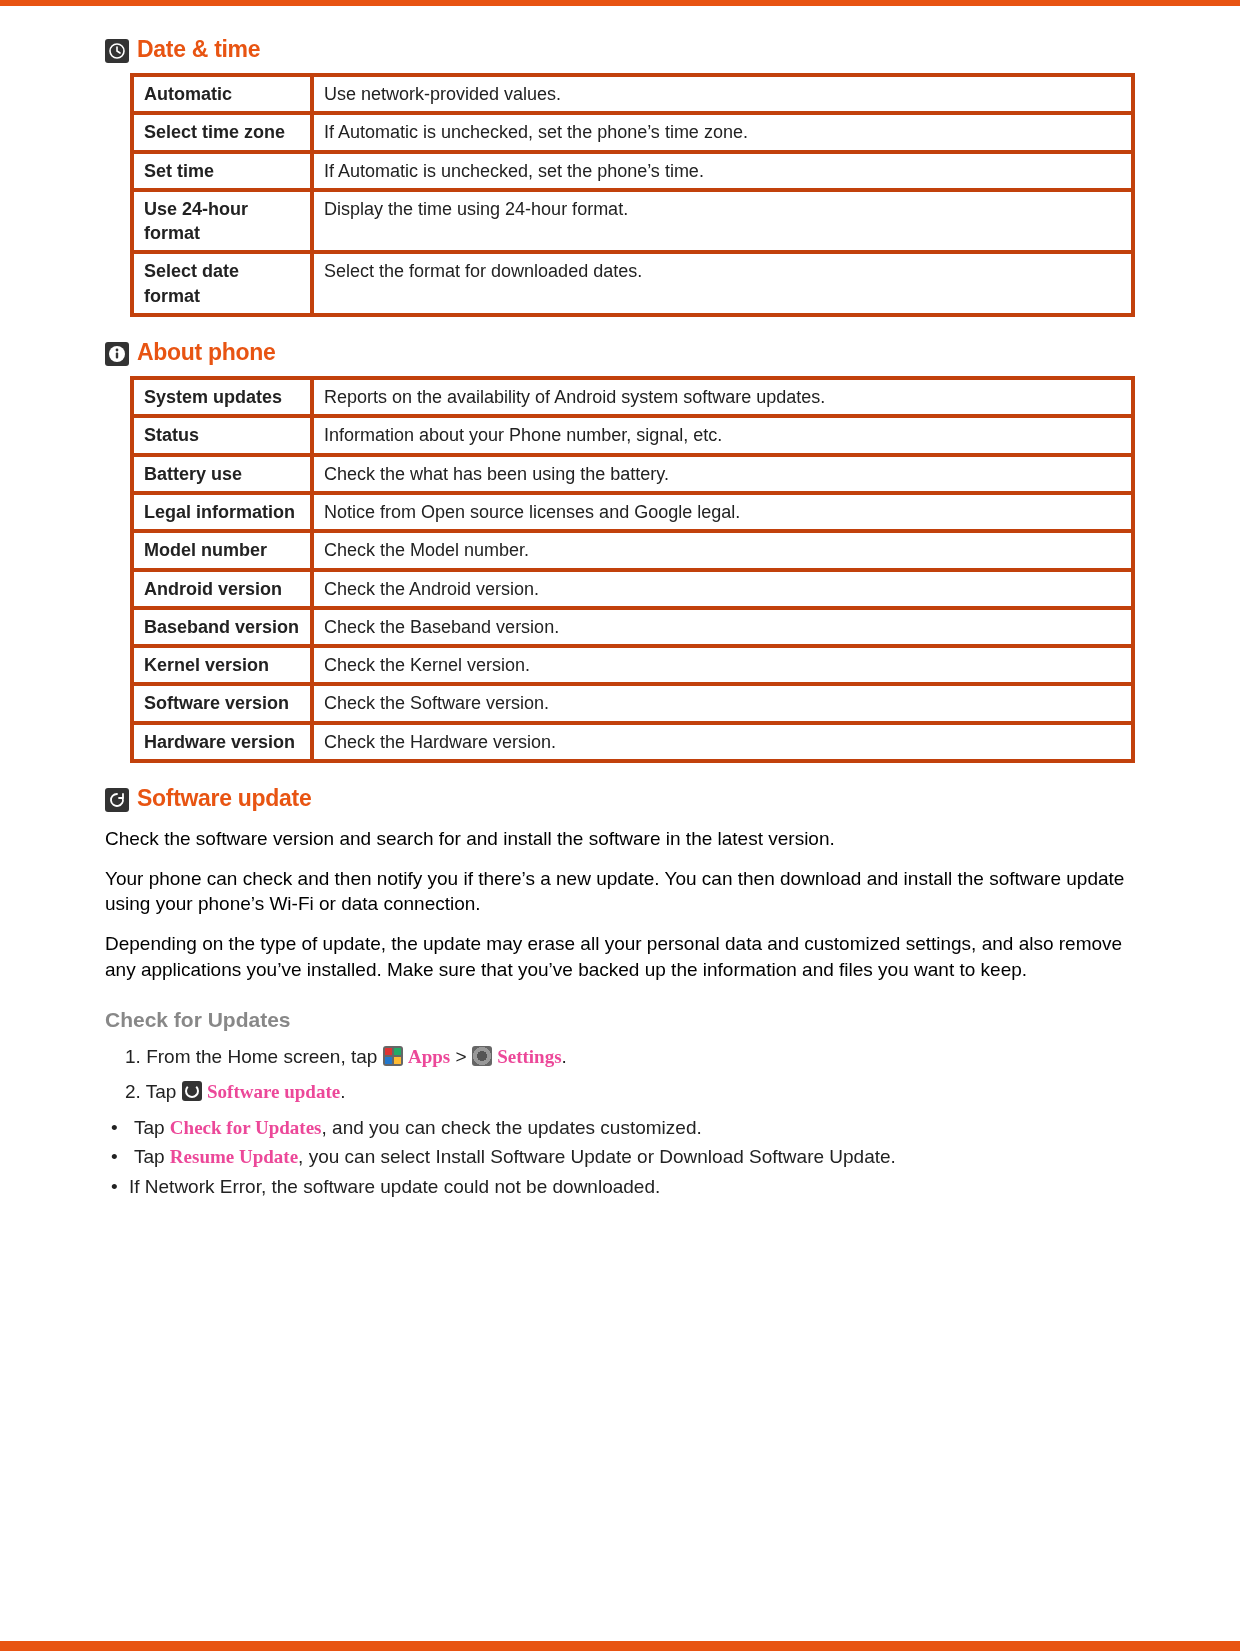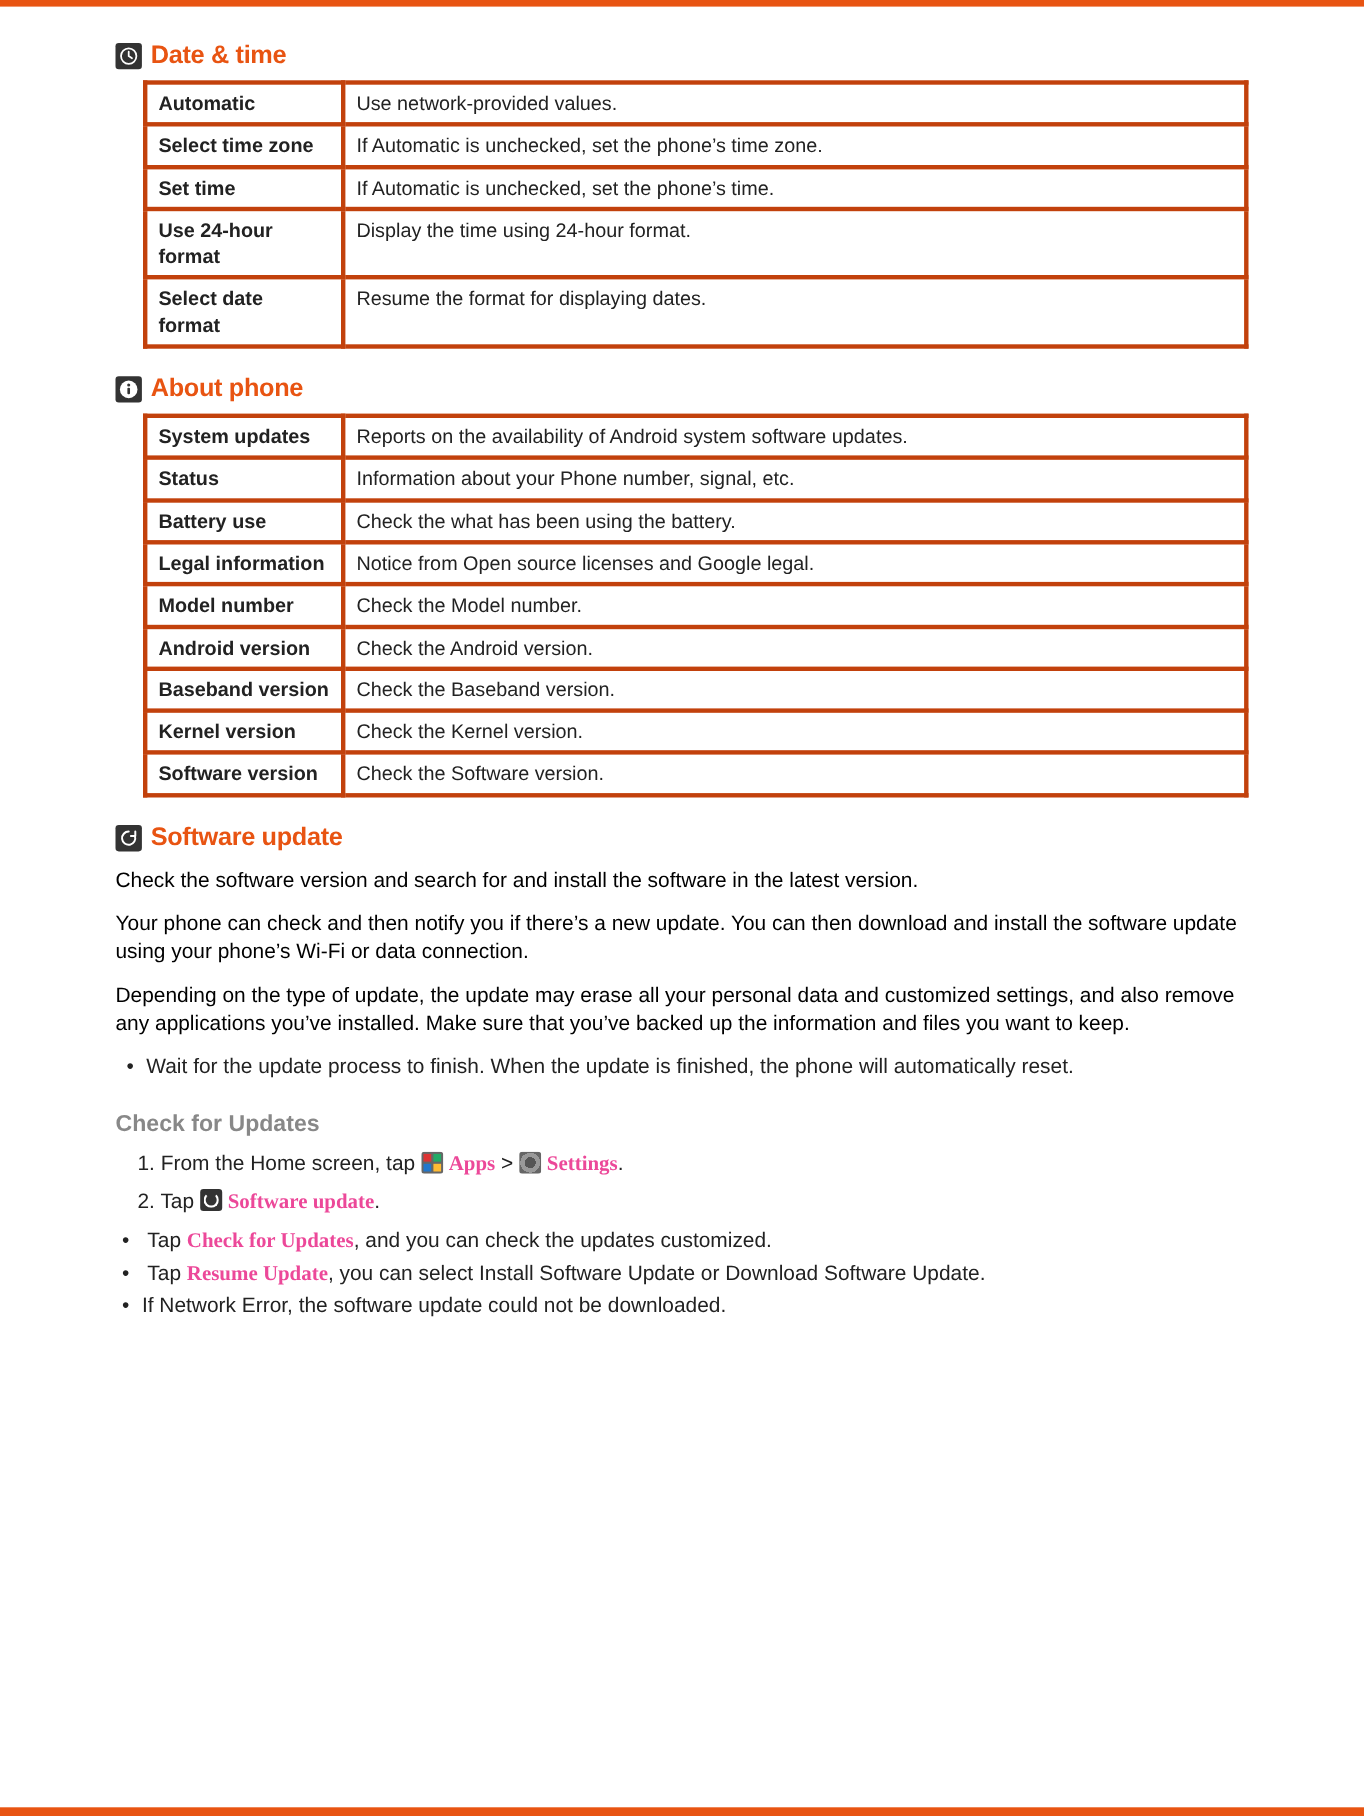--- a/index.html
+++ b/index.html
@@ -173,21 +173,21 @@
         <tr>
           <td>Set time</td>
           <td>If Automatic is unchecked, set the phone’s time.</td>
         </tr>
         <tr>
           <td>Use 24-hour format</td>
           <td>Display the time using 24-hour format.</td>
         </tr>
         <tr>
           <td>Select date format</td>
-          <td>Resume the format for displaying dates.</td>
+          <td>Select the format for downloaded dates.</td>
         </tr>
       </tbody>
   </table>
 
   <div class="section-header">
     <span class="hicon">
       <svg width="18" height="18" viewBox="0 0 18 18">
         <circle cx="9" cy="9" r="8" fill="#fff"></circle>
         <circle cx="9" cy="5" r="1.4" fill="#333"></circle>
         <rect x="7.8" y="7.5" width="2.4" height="6" rx="1" fill="#333"></rect>
@@ -226,40 +226,41 @@
           <td>Check the Baseband version.</td>
         </tr>
         <tr>
           <td>Kernel version</td>
           <td>Check the Kernel version.</td>
         </tr>
         <tr>
           <td>Software version</td>
           <td>Check the Software version.</td>
         </tr>
+        <tr>
+          <td>Hardware version</td>
+          <td>Check the Hardware version.</td>
+        </tr>
       </tbody>
   </table>
 
   <div class="section-header">
     <span class="hicon">
       <svg width="18" height="18" viewBox="0 0 18 18">
         <path d="M9 3a6 6 0 1 0 5.7 4.2" fill="none" stroke="#fff" stroke-width="1.8" stroke-linecap="round"></path>
         <path d="M15 3v4h-4" fill="none" stroke="#fff" stroke-width="1.8" stroke-linecap="round" stroke-linejoin="round"></path>
       </svg>
     </span>
     <span class="section-title">Software update</span>
   </div>
 
   <p class="body">Check the software version and search for and install the software in the latest version.</p>
   <p class="body">Your phone can check and then notify you if there’s a new update. You can then download and install the software update using your phone’s Wi-Fi or data connection.</p>
   <p class="body">Depending on the type of update, the update may erase all your personal data and customized settings, and also remove any applications you’ve installed. Make sure that you’ve backed up the information and files you want to keep.</p>
 
-  <ul class="bul">
-    <li>Wait for the update process to finish. When the update is finished, the phone will automatically reset.</li>
-  </ul>
 
   <div class="sub-heading">Check for Updates</div>
 
   <ol class="steps">
     <li>
       <span class="step-num">1.</span>
       <span>From the Home screen, tap </span>
       <span class="inline-ic ic-apps"></span>
       <span class="em-orange">Apps</span>
       <span> &gt; </span>

